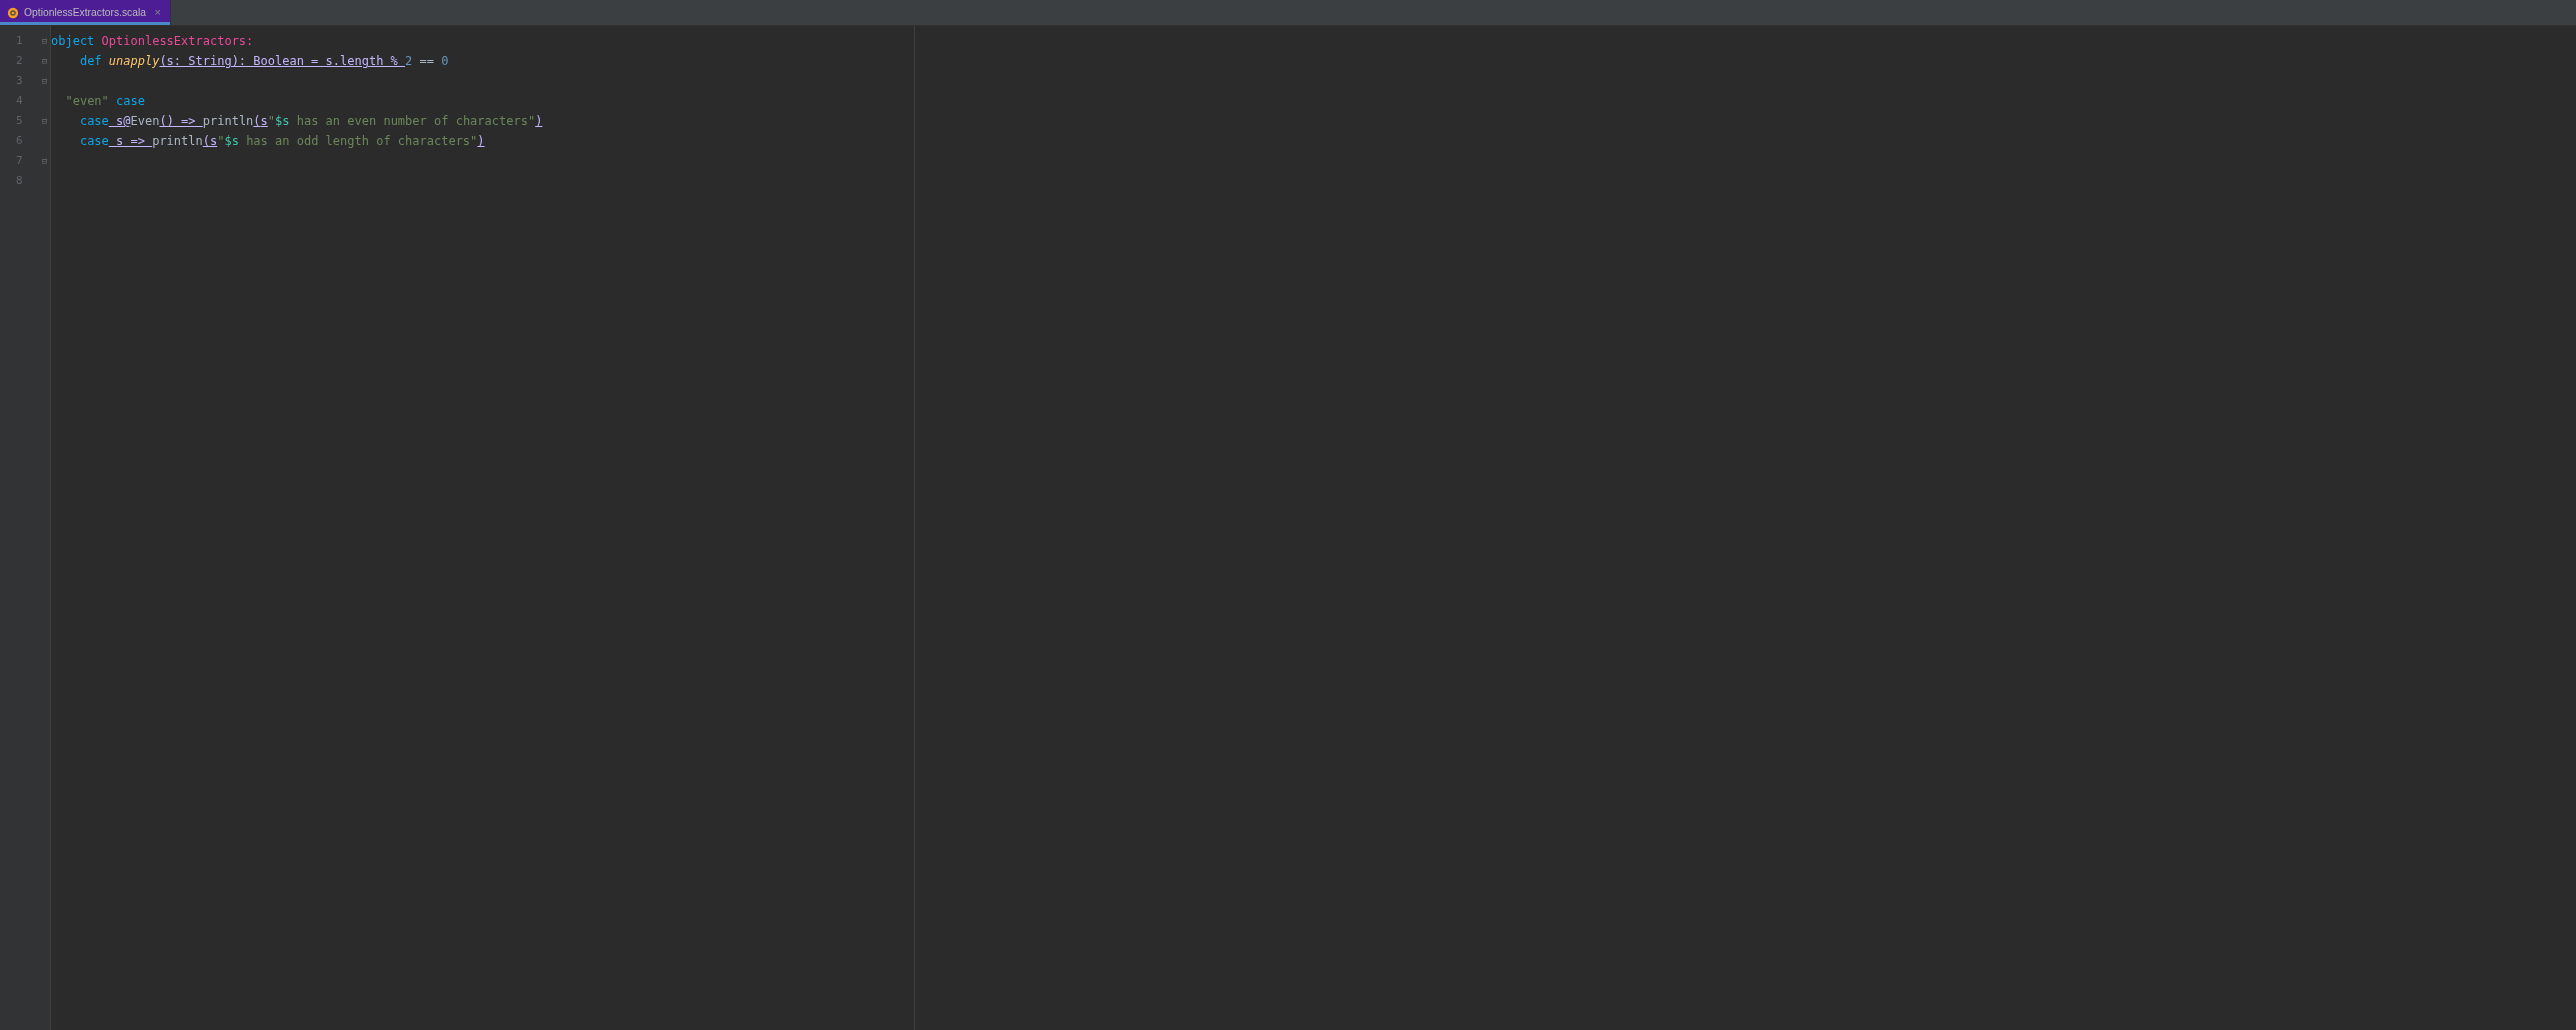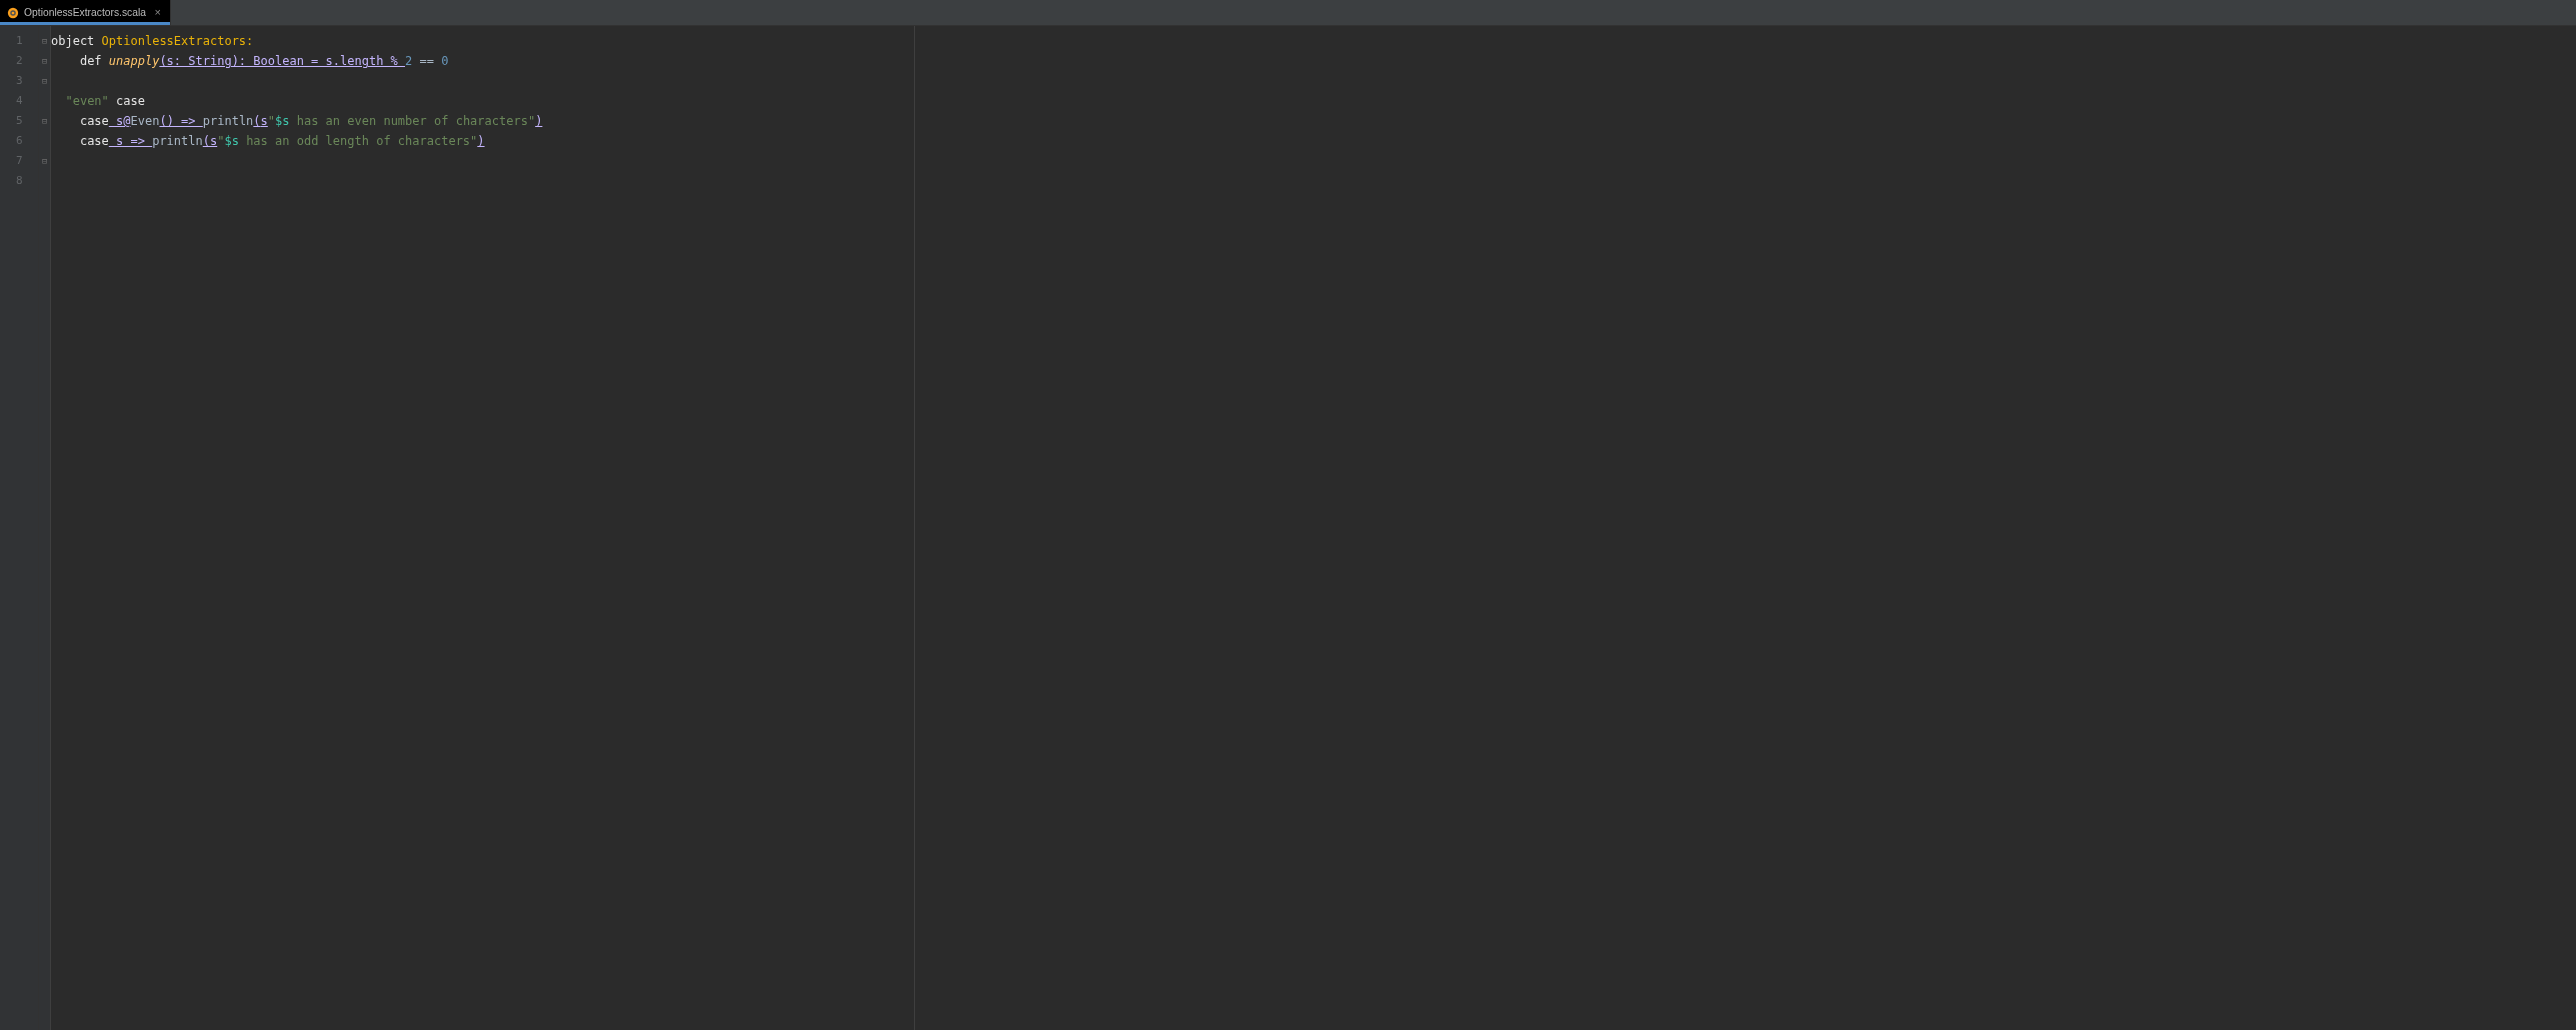--- a/index.html
+++ b/index.html
@@ -24,21 +24,21 @@
     padding: 0 8.6px 0 6.9px;
     background: #4e5254;
     border-right: 0.9px solid #323232;
     position: relative;
     gap: 5.2px;
     font-family: -apple-system, 'Segoe UI', sans-serif;
     font-size: 10.3px;
     color: #bbbbbb;
   }
   .tab.active {
-    background: #000000;
+    background: #4c1d95;
   }
   .tab-underline {
     position: absolute;
     left: 0; right: 0; bottom: 0;
     height: 2.6px;
     background: #4a88c7;
   }
   .file-icon {
     width: 12px; height: 12px;
     display: inline-flex;
@@ -105,22 +105,22 @@
   }
   .right-margin {
     position: absolute;
     top: 0;
     bottom: 0;
     left: 863px;
     width: 0.9px;
     background: #3f3f3f;
   }
   
-  .kw   { color: #e5e5e5; }
-  .def  { color: #eab308; }
+  .kw   { color: #0ea5e9; }
+  .def  { color: #ec4899; }
   .fn   { color: #ffc66d; font-style: italic; }
   .str  { color: #6a8759; }
   .interp { color: #40c8ae; }
   .num  { color: #6897bb; }
   .it   { }
   .punc { color: #c4b5fd; text-decoration: underline; }
   .op   { color: #a9b7c6; }
 </style>
 </head>
 <body>

